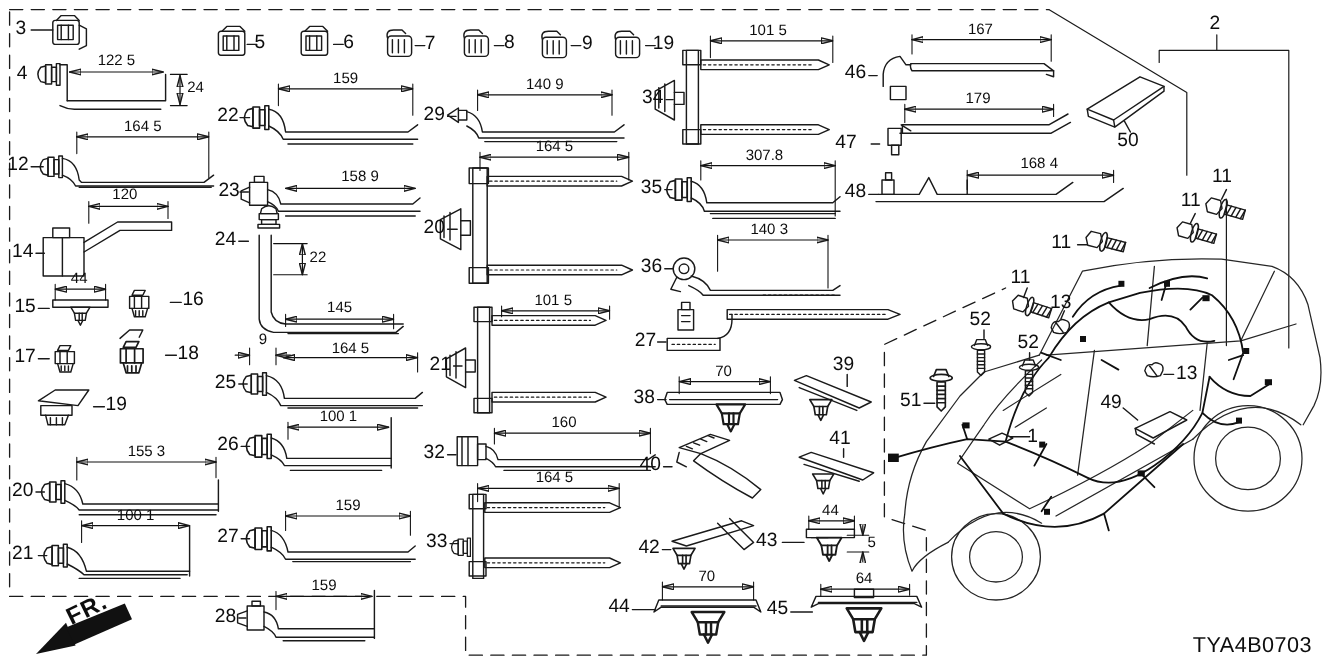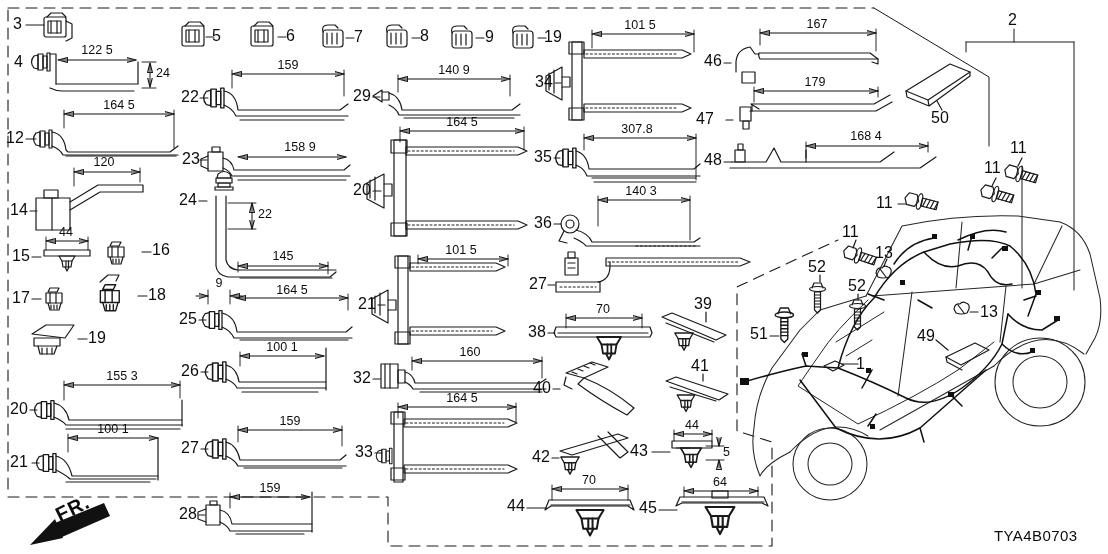--- a/index.html
+++ b/index.html
@@ -15,21 +15,21 @@
   .ext{stroke-width:0.9!important;}
   .ld{stroke:#111;stroke-width:1.1;}
   .wire path{stroke:#101010;stroke-width:1.5;}
   .conn rect{fill:#101010;stroke:none;}
   .car path,.car ellipse{stroke:#262626;stroke-width:1.05;}
   .lbl{position:absolute;color:#0d0d0d;white-space:nowrap;line-height:1;}
   .r{font-size:16px;}
   .d{font-size:12.5px;transform:translateX(-50%);}
   .dv{font-size:12.5px;}
   #frlbl{font-size:20px;font-weight:700;transform:rotate(-26deg);letter-spacing:1px;}
-  #code{font-size:15px;letter-spacing:.4px;}
+  #code{font-size:18px;letter-spacing:.4px;}
 </style>
 </head>
 <body>
 
 <div id="stage">
 
 <svg width="1108" height="554" viewBox="0 0 1108 554" class="art">
 <defs>
   <marker id="ar" viewBox="0 0 10 6" refX="9.5" refY="3" markerWidth="10" markerHeight="6" orient="auto-start-reverse" markerUnits="userSpaceOnUse">
           <path d="M0,0.6 L9.5,3 L0,5.4 Z" fill="#111" stroke="none"></path>

